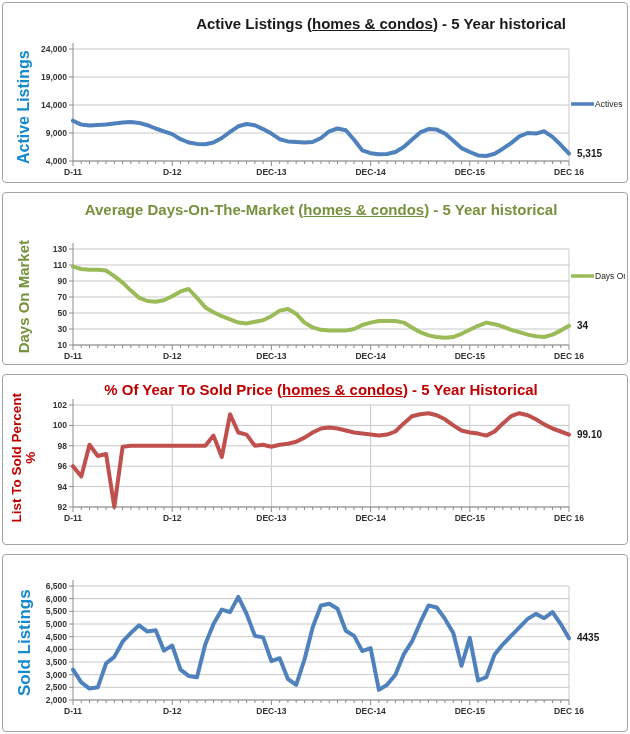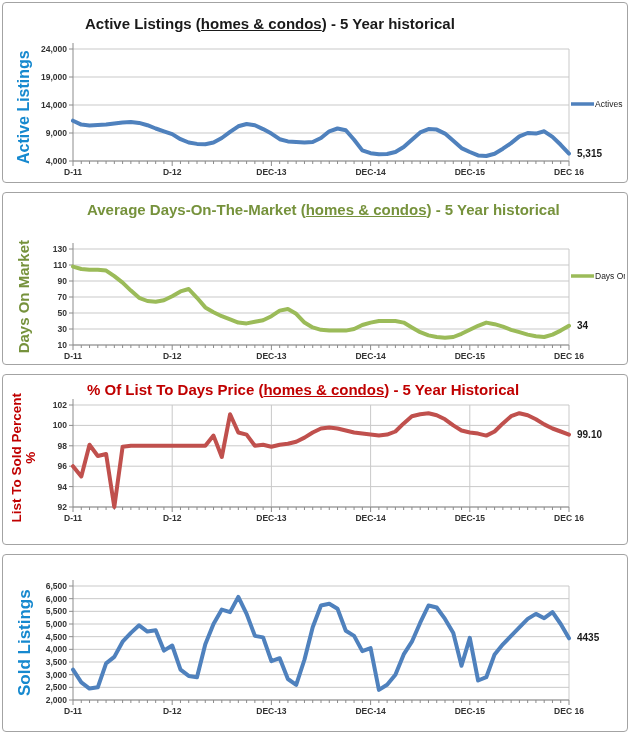--- a/index.html
+++ b/index.html
@@ -15,24 +15,24 @@
     background:#ffffff;
     border:1px solid #a3a3a3;
     border-radius:4px;
     overflow:hidden;
   }
   #p1{margin-top:2px;height:179px;}
   #p2{height:171px;}
   #p3{height:169px;}
   #p4{height:176px;margin-bottom:0;}
   .title{
-    position:absolute;left:84px;width:496px;margin:0;z-index:2;
-    font-size:15px;font-weight:bold;white-space:nowrap;
+    position:absolute;left:70px;width:496px;margin:0;z-index:2;
+    font-size:15px;font-weight:bold;text-align:center;white-space:nowrap;
   }
-  .t1{top:12px;left:82px;text-align:left;}
+  .t1{top:12px;left:67px;text-align:right;}
   .t2{top:8px;}
   .t3{top:6px;}
   .t4{top:6px;}
   .u{text-decoration:underline;}
   .ytitle{
     position:absolute;left:2px;width:38px;z-index:2;
     display:flex;align-items:center;justify-content:center;
     overflow:visible;
   }
   .yl1{top:36px;height:136px;}
@@ -255,21 +255,21 @@
         <text x="466.8" y="166" text-anchor="middle" font-size="8.5" fill="#333333" font-weight="600">DEC-15</text>
         <text x="566" y="166" text-anchor="middle" font-size="8.5" fill="#333333" font-weight="600">DEC 16</text>
         <polyline points="70.0,73.6 78.3,76.0 86.5,76.8 94.8,76.8 103.1,77.6 111.3,83.2 119.6,89.6 127.9,97.6 136.1,104.8 144.4,108.0 152.7,108.8 160.9,107.2 169.2,103.2 177.5,98.4 185.7,96.0 194.0,104.8 202.3,114.4 210.5,119.2 218.8,123.2 227.1,126.4 235.3,129.6 243.6,130.4 251.9,128.8 260.1,127.2 268.4,123.2 276.7,117.6 284.9,116.0 293.2,120.8 301.5,129.6 309.7,134.4 318.0,136.8 326.3,137.6 334.5,137.6 342.8,137.6 351.1,136.0 359.3,132.0 367.6,129.6 375.9,128.0 384.1,128.0 392.4,128.0 400.7,129.6 408.9,134.4 417.2,139.2 425.5,142.4 433.7,144.0 442.0,144.8 450.3,144.0 458.5,140.8 466.8,136.8 475.1,132.8 483.3,129.6 491.6,131.2 499.9,133.6 508.1,136.8 516.4,139.2 524.7,141.6 532.9,143.2 541.2,144.0 549.5,141.6 557.7,137.6 566.0,132.8" fill="none" stroke="#9bbb59" stroke-width="4" stroke-linejoin="round" stroke-linecap="round"></polyline>
         <line x1="568" y1="83" x2="591" y2="83" stroke="#9bbb59" stroke-width="3.5"></line>
         <text x="592" y="86" text-anchor="start" font-size="8.5" fill="#222222" font-weight="normal">Days On</text>
         <text x="574" y="135.8" text-anchor="start" font-size="10" fill="#1a1a1a" font-weight="700">34</text>
       </svg></div>
 </section>
 
 <section class="panel" id="p3">
-  <h2 class="title t3" style="color: rgb(192, 0, 0);"><span>% Of List To Days Price (</span><span class="u">homes &amp; condos</span><span>) - 5 Year Historical</span></h2>
+  <h2 class="title t3" style="color: rgb(192, 0, 0);"><span>% Of Year To Sold Price (</span><span class="u">homes &amp; condos</span><span>) - 5 Year Historical</span></h2>
   <div class="ytitle yl3">
     <div class="rot" style="color: rgb(192, 0, 0);">
         <div>List To Sold Percent</div>
         <div>%</div>
       </div>
   </div>
   <div class="plot" id="plot2"><svg width="622" height="169">
         <line x1="70" y1="30" x2="566" y2="30" stroke="#c9c9c9" stroke-width="1"></line>
         <line x1="66" y1="30" x2="70" y2="30" stroke="#8c8c8c" stroke-width="1"></line>
         <text x="64" y="33" text-anchor="end" font-size="8.5" fill="#333333" font-weight="600">102</text>

